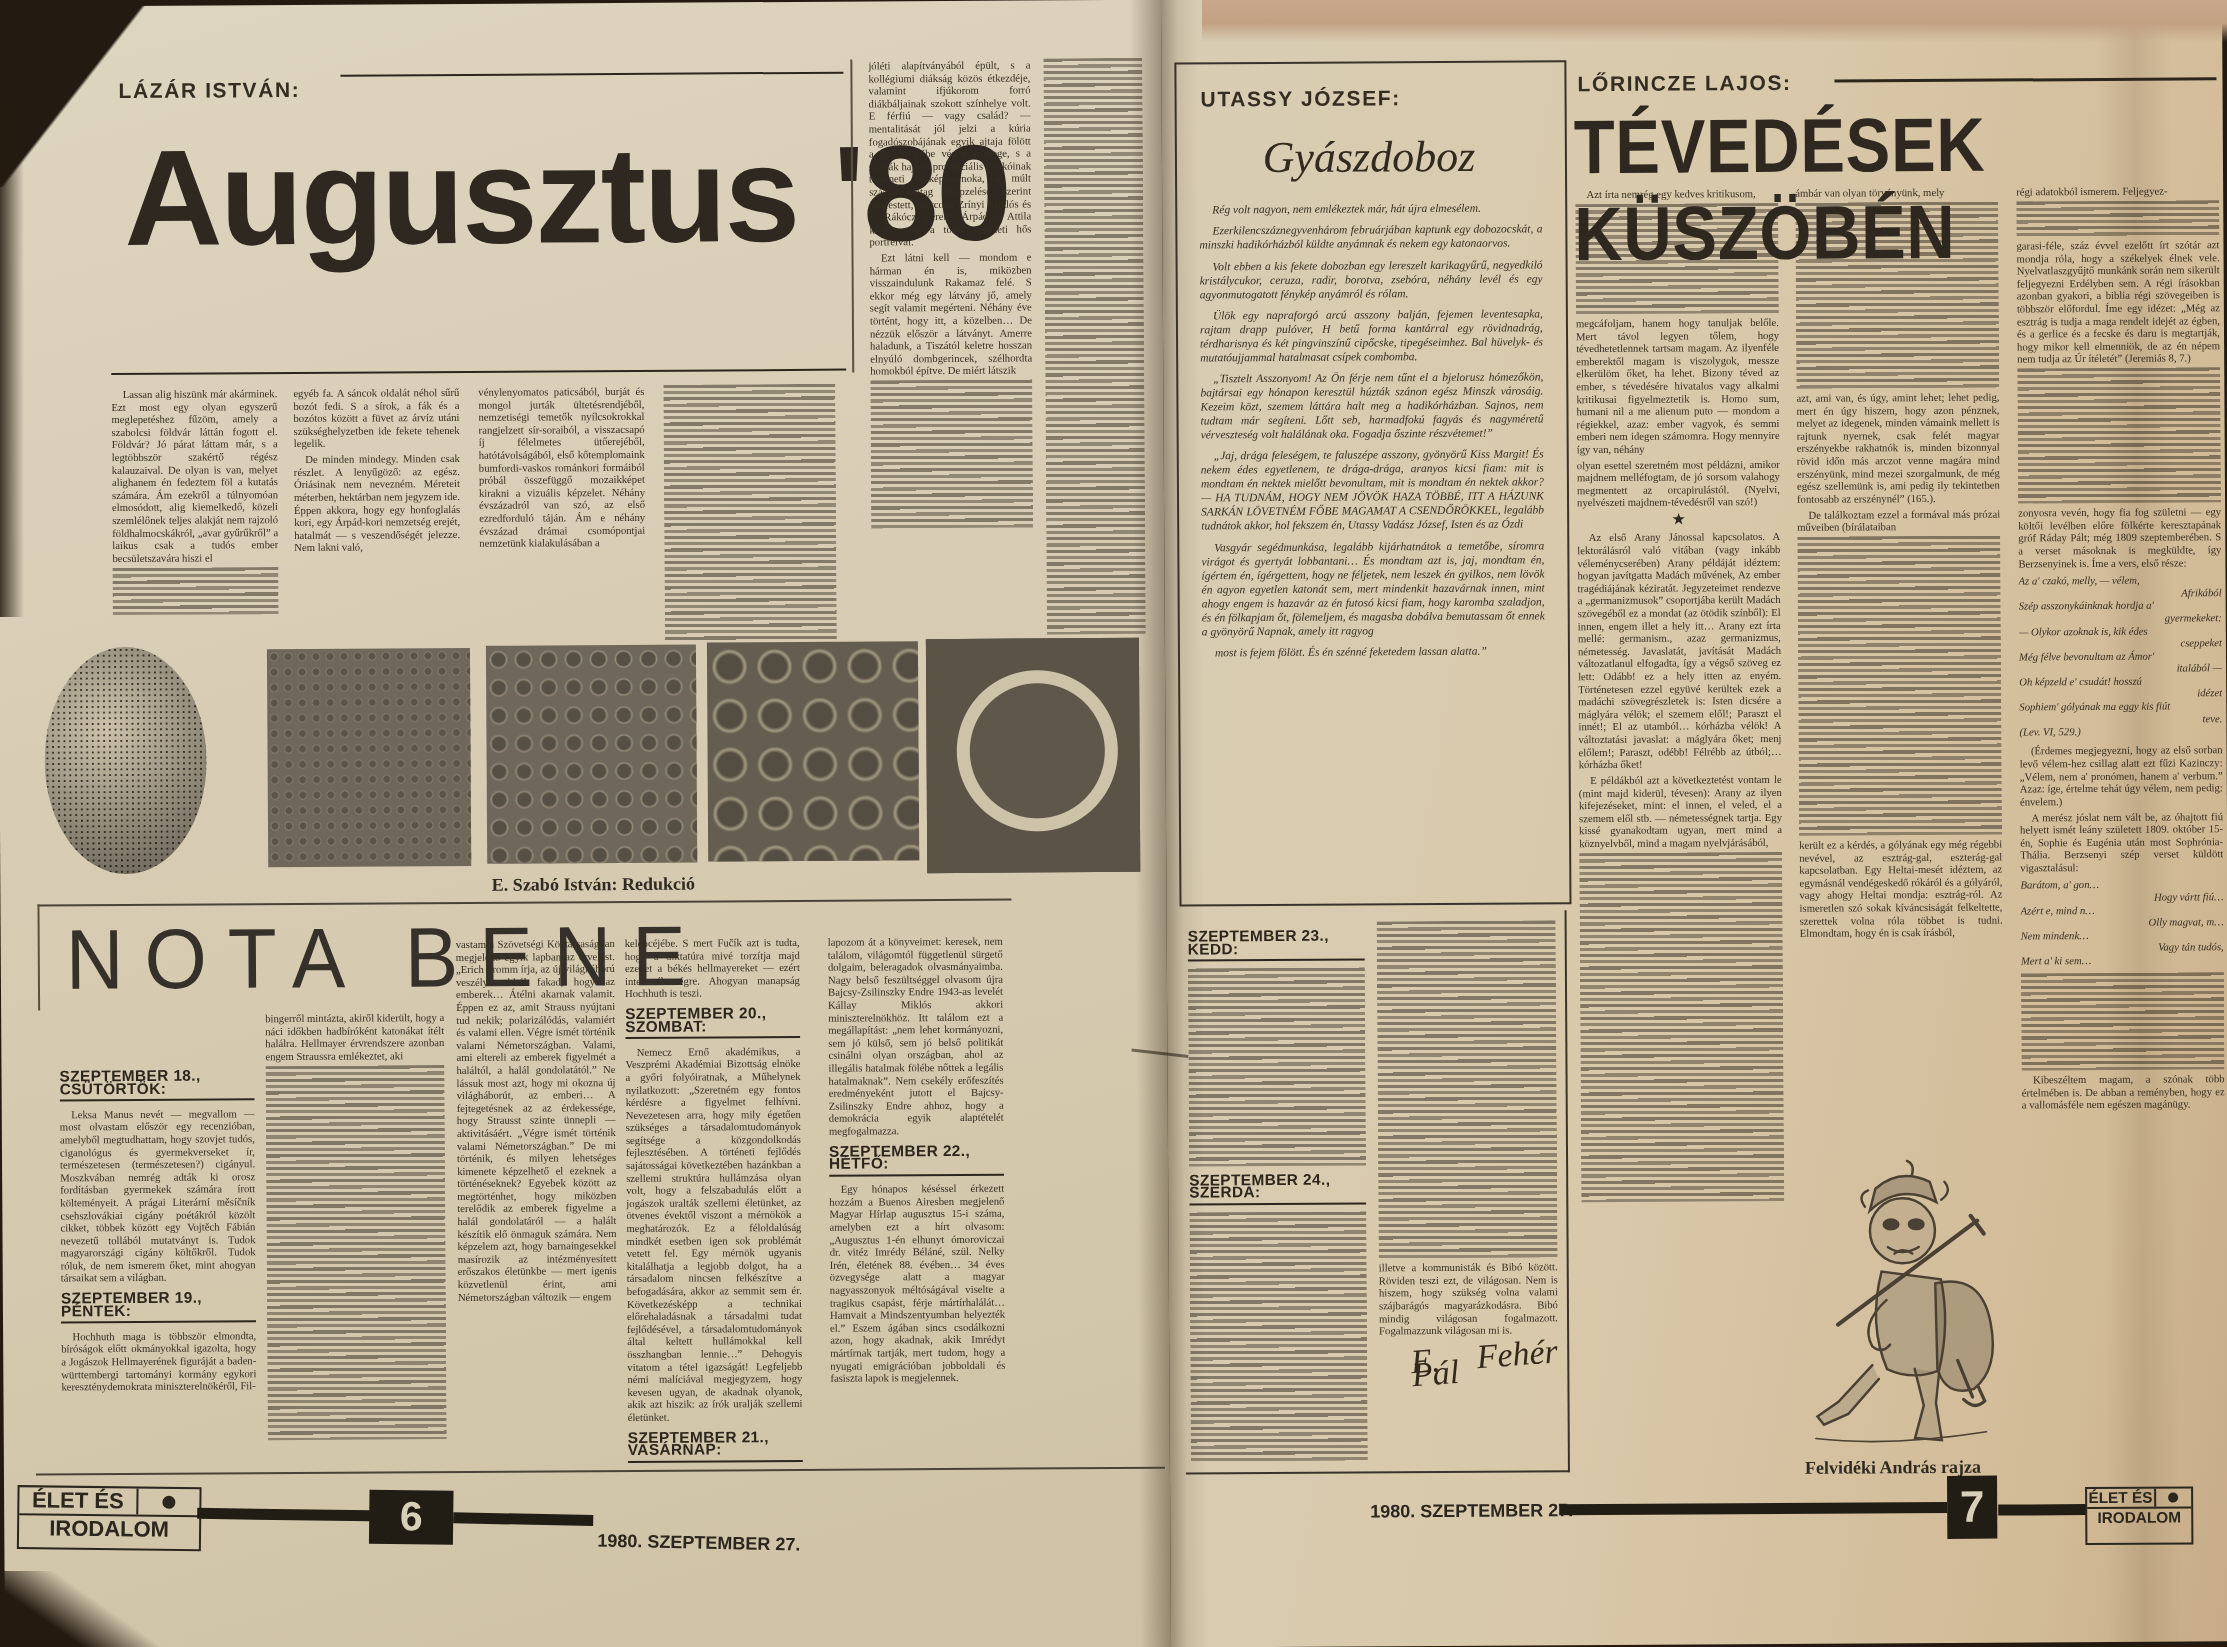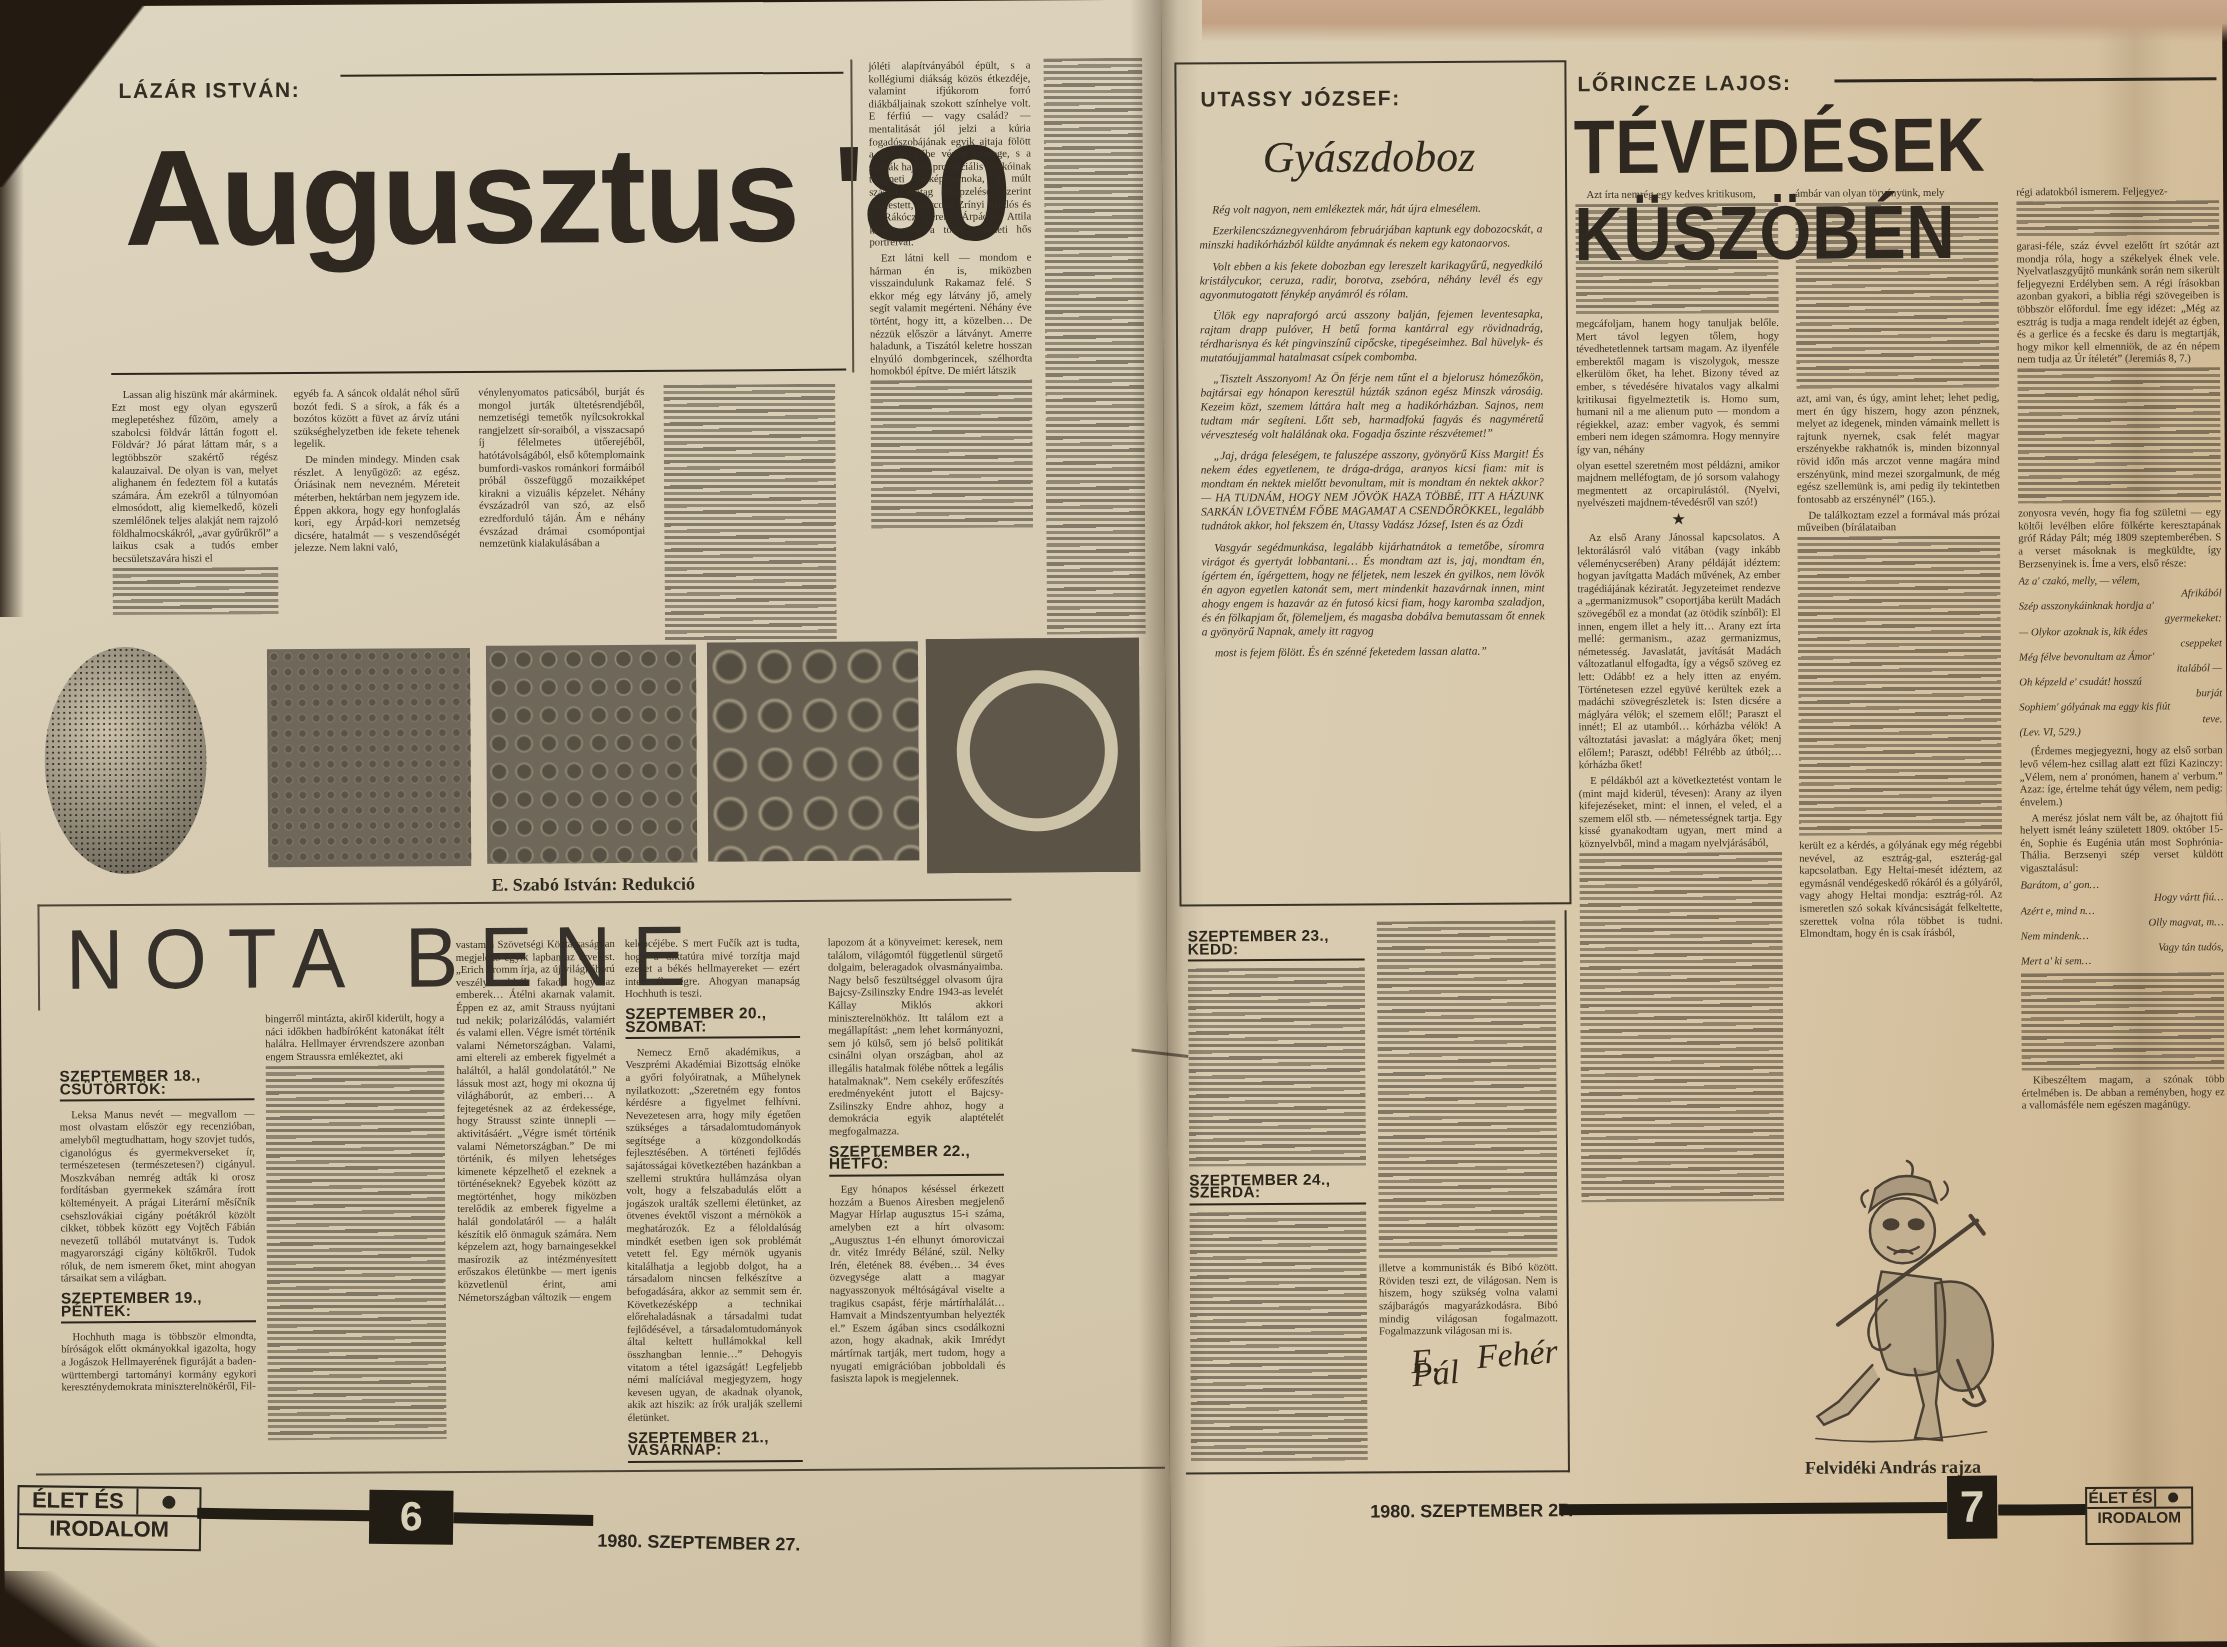--- a/index.html
+++ b/index.html
@@ -94,21 +94,21 @@
     <div class="headline-l" style="left:128px;top:114px;">Augusztus '80</div>
     <div class="rule" style="left:114px;top:367px;width:735px;height:2.4px;"></div>
     <div class="vrule" style="left:855px;top:58px;height:313px;"></div>
 
     <div class="col" style="left:114px;top:382px;width:166px;height:258px;">
         <p>Lassan alig hiszünk már akárminek. Ezt most egy olyan egyszerű meglepetéshez fűzöm, amely a szabolcsi földvár láttán fogott el. Földvár? Jó párat láttam már, s a legtöbbször szakértő régész kalauzaival. De olyan is van, melyet alighanem én fedeztem föl a kutatás számára. Ám ezekről a túlnyomóan elmosódott, alig kiemelkedő, közeli szemlélőnek teljes alakját nem rajzoló földhalmocskákról, „avar gyűrűkről” a laikus csak a tudós ember becsületszavára hiszi el</p>
         <div class="greek" style="height: 47px;"></div>
       </div>
     <div class="col" style="left:296px;top:382px;width:166px;height:258px;">
         <p class="noindent">egyéb fa. A sáncok oldalát néhol sűrű bozót fedi. S a sírok, a fák és a bozótos között a füvet az árvíz utáni szükséghelyzetben ide fekete tehenek legelik.</p>
-        <p>De minden mindegy. Minden csak részlet. A lenyűgöző: az egész. Óriásinak nem nevezném. Méreteit méterben, hektárban nem jegyzem ide. Éppen akkora, hogy egy honfoglalás kori, egy Árpád-kori nemzetség dicsére, hatalmát — s veszendőségét jelezze. Nem lakni való,</p>
+        <p>De minden mindegy. Minden csak részlet. A lenyűgöző: az egész. Óriásinak nem nevezném. Méreteit méterben, hektárban nem jegyzem ide. Éppen akkora, hogy egy honfoglalás kori, egy Árpád-kori nemzetség erejét, hatalmát — s veszendőségét jelezze. Nem lakni való,</p>
       </div>
     <div class="col" style="left:481px;top:382px;width:166px;height:258px;">
         <p class="noindent">vénylenyomatos paticsából, burját és mongol jurták ültetésrendjéből, nemzetiségi temetők nyílcsokrokkal rangjelzett sír-soraiból, a visszacsapó íj félelmetes ütőerejéből, hatótávolságából, első kőtemplomaink bumfordi-vaskos románkori formáiból próbál összefüggő mozaikképet kirakni a vizuális képzelet. Néhány évszázadról van szó, az első ezredforduló táján. Ám e néhány évszázad drámai csomópontjai nemzetünk kialakulásában a</p>
       </div>
     <div class="col" style="left:666px;top:382px;width:172px;height:258px;">
         <div class="greek" style="height: 261px;"></div>
       </div>
     <div class="col" style="left:873px;top:58px;width:162px;height:581px;">
         <p class="noindent">jóléti alapítványából épült, s a kollégiumi diákság közös étkezdéje, valamint ifjúkorom forró diákbáljainak szokott színhelye volt. E férfiú — vagy család? — mentalitását jól jelzi a kúria fogadószobájának egyik ajtaja fölött a Szózat kőbe vésett szövege, s a szobák hajdan provinciális freskóinak történeti arcképcsarnoka, a múlt század ásatag elképzelései szerint odafestett, marcona Zrínyi Miklós és II. Rákóczi Ferenc, Árpád és Attila király meg a többi nemzeti hős portréival.</p>
         <p>Ezt látni kell — mondom e hárman én is, miközben visszaindulunk Rakamaz felé. S ekkor még egy látvány jő, amely segít valamit megérteni. Néhány éve történt, hogy itt, a közelben… De nézzük először a látványt. Amerre haladunk, a Tiszától keletre hosszan elnyúló dombgerincek, szélhordta homokból építve. De miért látszik</p>
@@ -214,21 +214,21 @@
         <div class="poem">
           <div class="pl">Az a' czakó, melly, — vélem,</div>
           <div class="pr">Afrikából</div>
           <div class="pl">Szép asszonykáinknak hordja a'</div>
           <div class="pr">gyermekeket:</div>
           <div class="pl">— Olykor azoknak is, kik édes</div>
           <div class="pr">cseppeket</div>
           <div class="pl">Még félve bevonultam az Ámor'</div>
           <div class="pr">italából —</div>
           <div class="pl">Oh képzeld e' csudát! hosszú</div>
-          <div class="pr">burját</div>
+          <div class="pr">idézet</div>
           <div class="pl">Sophiem' gólyának ma eggy kis fiút</div>
           <div class="pr">teve.</div>
           <div class="pl">(Lev. VI, 529.)</div>
         </div>
         <p>(Érdemes megjegyezni, hogy az első sorban levő vélem-hez csillag alatt ezt fűzi Kazinczy: „Vélem, nem a' pronómen, hanem a' verbum.” Azaz: íge, értelme tehát úgy vélem, nem pedig: énvelem.)</p>
         <p>A merész jóslat nem vált be, az óhajtott fiú helyett ismét leány született 1809. október 15-én, Sophie és Eugénia után most Sophrónia-Thália. Berzsenyi szép verset küldött vigasztalásul:</p>
         <div class="poem">
           <div class="pl">Barátom, a' gon…</div>
           <div class="pr">Hogy vártt fiú…</div>
           <div class="pl">Azért e, mind n…</div>

